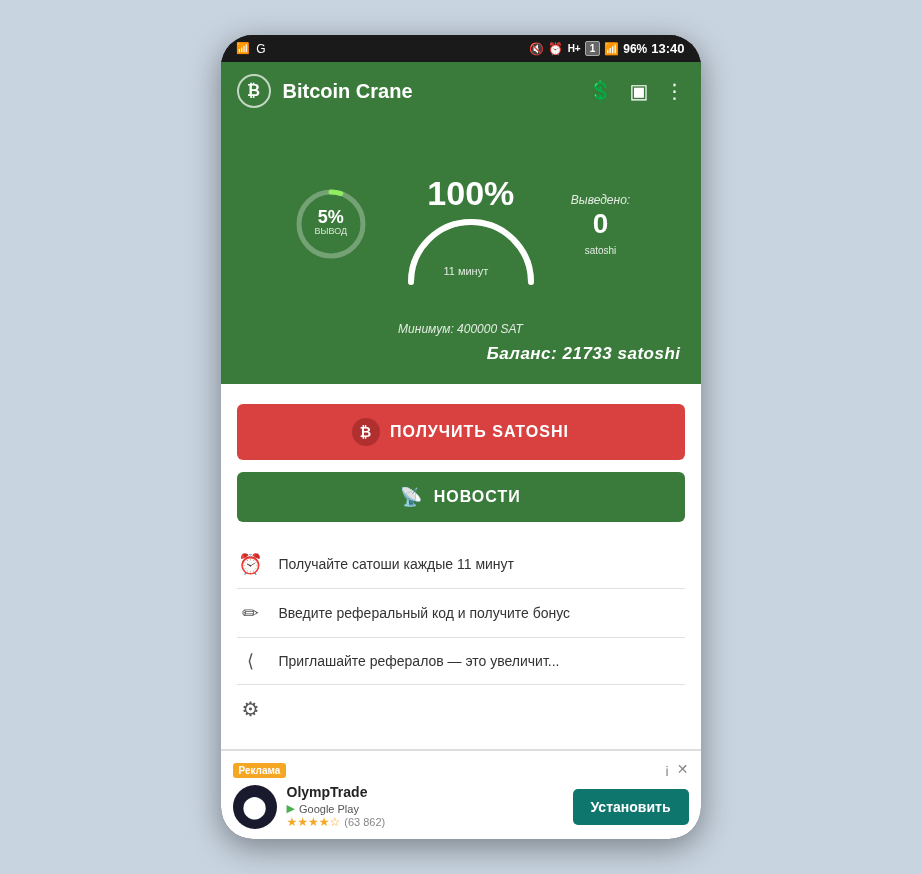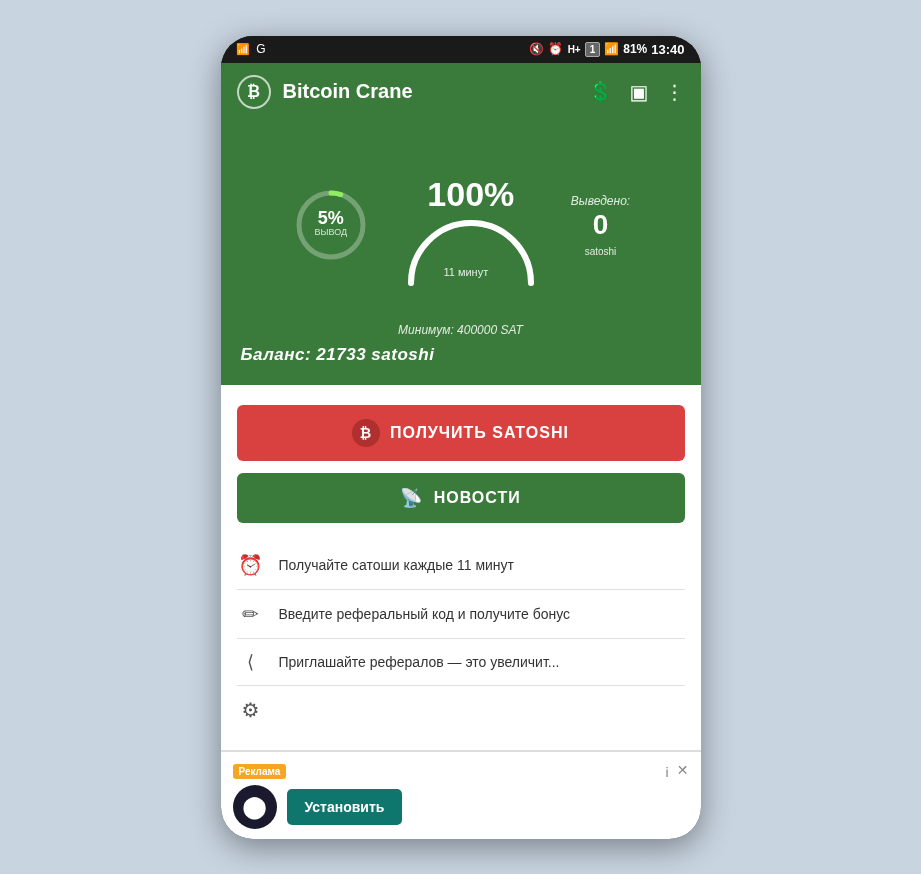--- a/index.html
+++ b/index.html
@@ -151,21 +151,21 @@
     }
     .minimum-row {
       margin-top: 10px;
       color: rgba(255,255,255,0.85);
       font-size: 12px;
       font-style: italic;
       text-align: center;
     }
     .balance-row {
       margin-top: 8px;
-      text-align: left;
+      text-align: right;
       color: white;
       font-size: 17px;
       font-style: italic;
       font-weight: bold;
       letter-spacing: 0.5px;
     }
     
     .content-area {
       background: white;
       padding: 20px 16px 16px;
@@ -279,21 +279,21 @@
     <div class="status-left">
       <span>📶</span>
       <span style="font-size:12px;color:white;">G</span>
     </div>
     <div class="status-right">
       <span>🔇</span>
       <span>⏰</span>
       <span style="font-size:10px;">H+</span>
       <span style="background:#666;border:1px solid #aaa;padding:1px 4px;font-size:10px;border-radius:2px;">1</span>
       <span>📶</span>
-      <span>81%</span>
+      <span>96%</span>
       <span style="font-size:13px;font-weight:bold;">13:40</span>
     </div>
   </div>
 
   <div class="app-header">
     <div class="header-bitcoin-icon">₿</div>
     <div class="header-title">Bitcoin Crane</div>
     <div class="header-icons">
       <span class="header-icon">💲</span>
       <span class="header-icon">▣</span>
@@ -383,16 +383,27 @@
       <span style="background:#f5a623;color:white;font-size:10px;padding:2px 6px;border-radius:3px;font-weight:bold;text-align:right;">Реклама</span>
       <div style="display:flex;gap:8px;">
         <span style="color:#888;font-size:14px;">ℹ</span>
         <span style="color:#888;font-size:14px;cursor:pointer;">✕</span>
       </div>
     </div>
     <div class="ad-banner-inner">
       <div class="ad-logo">
         <span style="font-size:22px;">⬤</span>
       </div>
+      <div class="ad-info">
+        <div class="ad-title">OlympTrade</div>
+        <div class="ad-store">
+          <span style="color:#4caf50;">▶</span>
+          <span>Google Play</span>
+        </div>
+        <div style="display:flex;align-items:center;gap:4px;">
+          <span class="ad-stars">★★★★☆</span>
+          <span class="ad-reviews">(63 862)</span>
+        </div>
+      </div>
       <button class="ad-install-btn">Установить</button>
     </div>
   </div>
 </div>
 
 </body></html>

